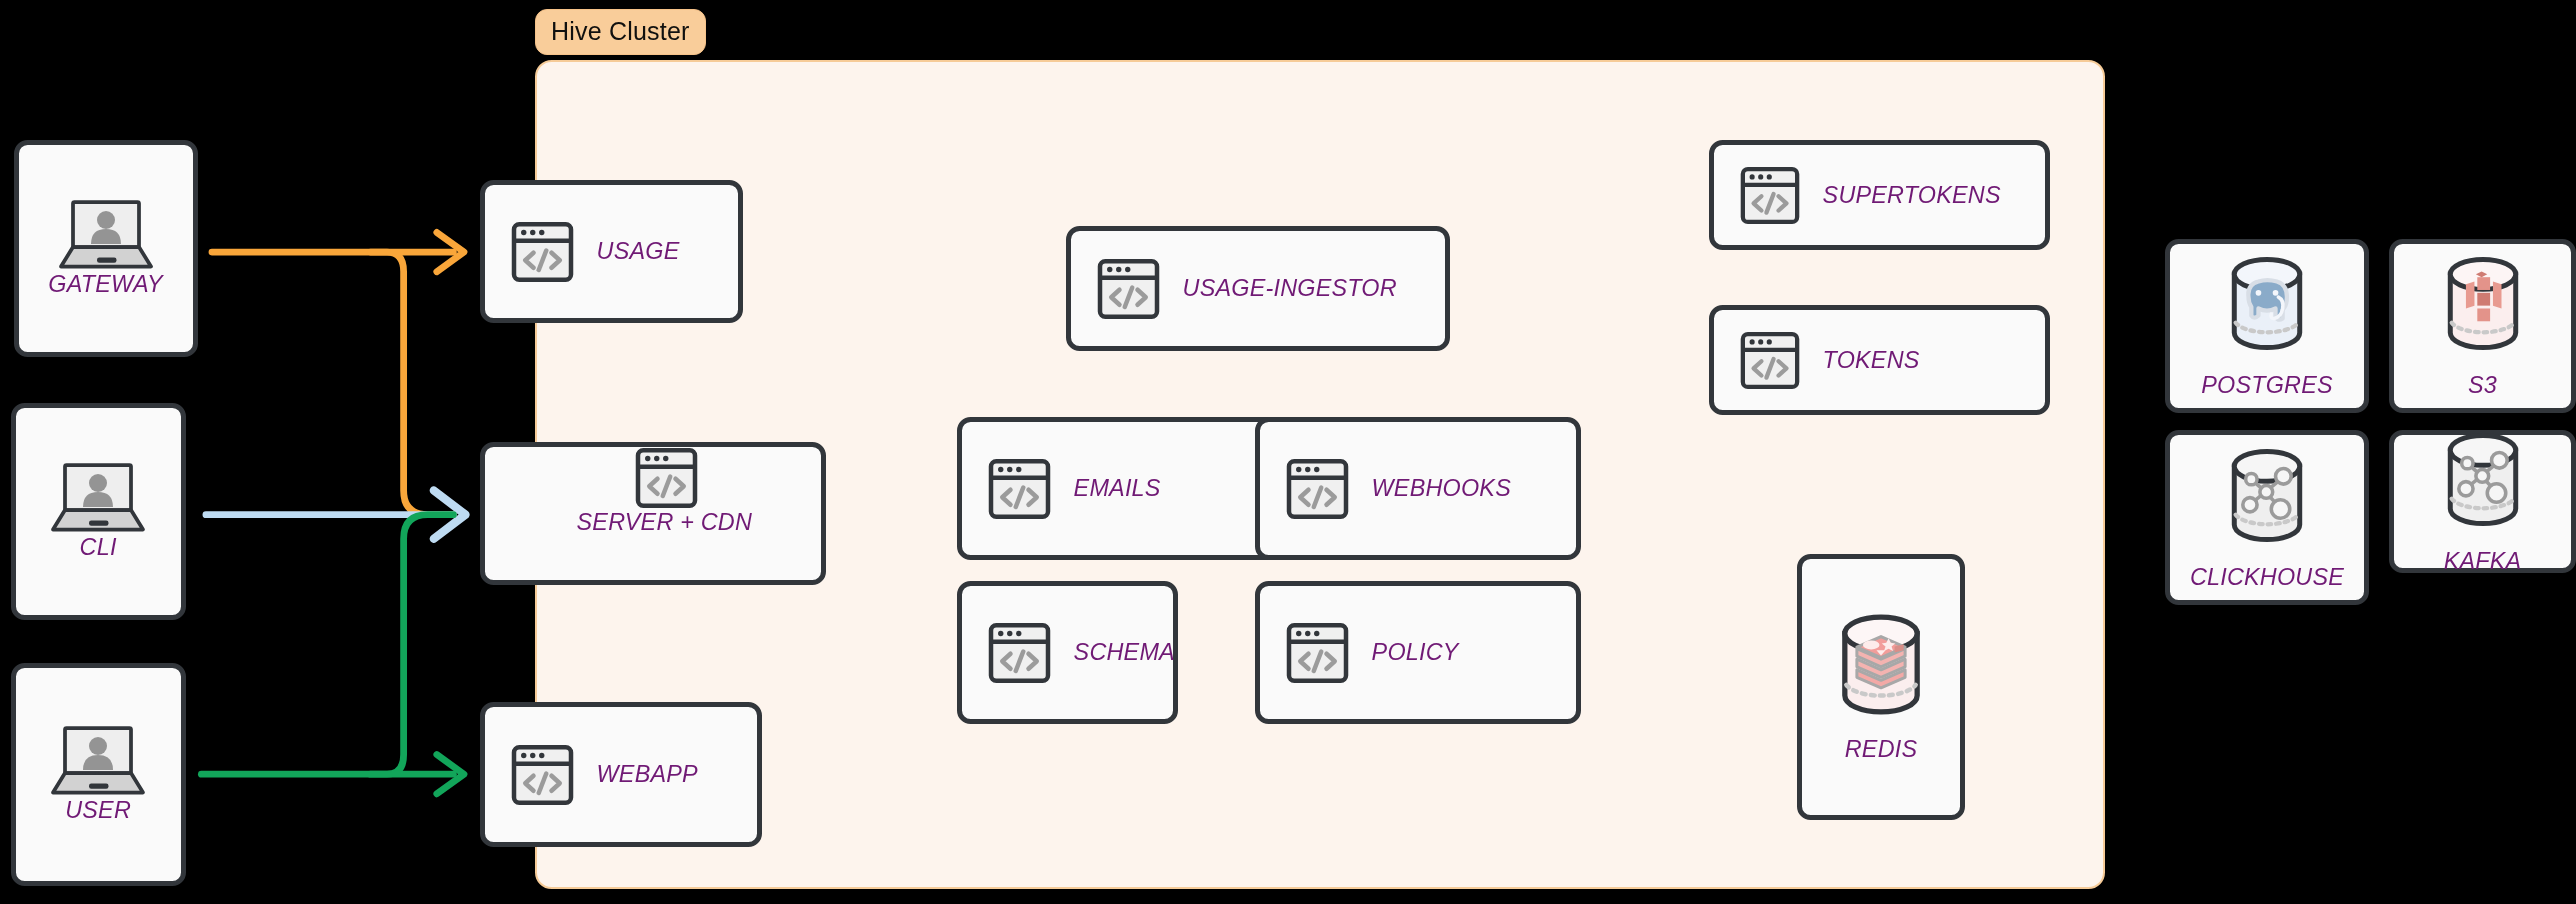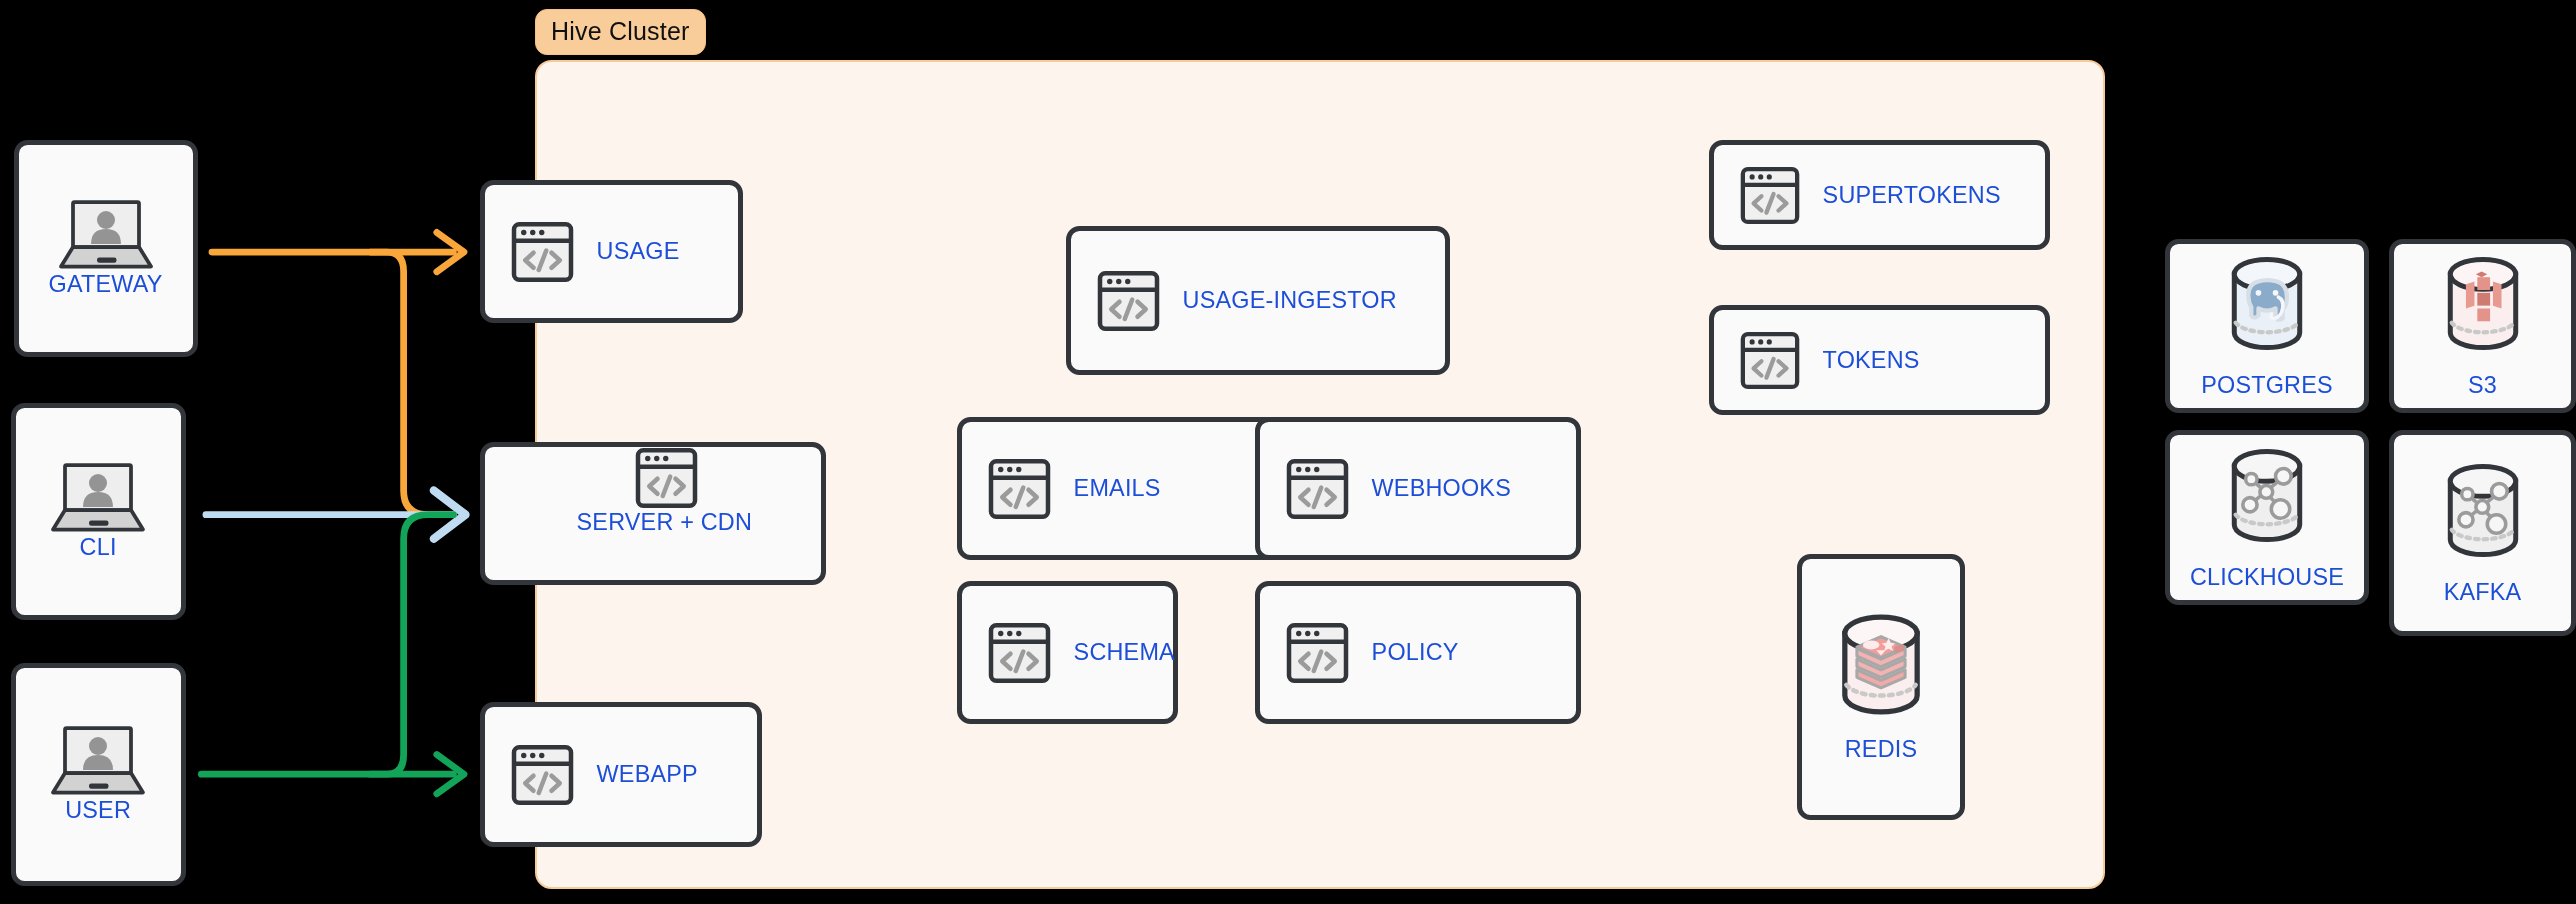--- a/index.html
+++ b/index.html
@@ -34,21 +34,22 @@
 
   
   .node{
     position:absolute;
     background:#fafafa;
     border:5.3px solid #32363b;
     border-radius:13.6px;
     z-index:4;
   }
   .node-label{
-    color:#1d4ed8;
+    font-style:italic;
+    color:#701a75;
     white-space:nowrap;
     letter-spacing:0.2px;
   }
 
   
   .svc{ display:flex; align-items:center; }
   .svc .ico{ flex:0 0 auto; margin-left:26px; }
   .svc .node-label{ margin-left:22.6px; font-size:23.4px; }
 
   
@@ -182,21 +183,21 @@
         <circle cx="29" cy="15" r="3.6" fill="#32363b"></circle>
         <circle cx="41" cy="15" r="3.6" fill="#32363b"></circle>
         <path d="M 30 42 L 19 52 L 30 62" fill="none" stroke="#9b9b9b" stroke-width="6" stroke-linecap="round" stroke-linejoin="round"></path>
         <path d="M 54 42 L 65 52 L 54 62" fill="none" stroke="#9b9b9b" stroke-width="6" stroke-linecap="round" stroke-linejoin="round"></path>
         <path d="M 47 39 L 37 65" fill="none" stroke="#9b9b9b" stroke-width="6" stroke-linecap="round"></path>
       </svg>
     </span>
     <span class="node-label">WEBAPP</span>
   </div>
 
-  <div class="node svc" style="left:1066px; top:226px; width:384px; height:149px;">
+  <div class="node svc" style="left:1066px; top:226px; width:384px; height:125px;">
     <span class="ico">
       <svg width="63" height="62" viewBox="0 0 84 82">
         <rect x="4" y="4" width="76" height="74" rx="7" fill="#f0f0f0" stroke="#32363b" stroke-width="6"></rect>
         <path d="M 4 26 L 80 26" stroke="#32363b" stroke-width="6"></path>
         <circle cx="17" cy="15" r="3.6" fill="#32363b"></circle>
         <circle cx="29" cy="15" r="3.6" fill="#32363b"></circle>
         <circle cx="41" cy="15" r="3.6" fill="#32363b"></circle>
         <path d="M 30 42 L 19 52 L 30 62" fill="none" stroke="#9b9b9b" stroke-width="6" stroke-linecap="round" stroke-linejoin="round"></path>
         <path d="M 54 42 L 65 52 L 54 62" fill="none" stroke="#9b9b9b" stroke-width="6" stroke-linecap="round" stroke-linejoin="round"></path>
         <path d="M 47 39 L 37 65" fill="none" stroke="#9b9b9b" stroke-width="6" stroke-linecap="round"></path>
@@ -370,21 +371,21 @@
         <circle cx="48" cy="48" r="8" fill="#f6f6f6" stroke="#9b9b9b" stroke-width="5"></circle>
         <circle cx="93" cy="44" r="11" fill="#f6f6f6" stroke="#9b9b9b" stroke-width="5"></circle>
         <circle cx="69" cy="66" r="9" fill="#f6f6f6" stroke="#9b9b9b" stroke-width="5"></circle>
         <circle cx="46" cy="84" r="10" fill="#f6f6f6" stroke="#9b9b9b" stroke-width="5"></circle>
         <circle cx="89" cy="90" r="13" fill="#f6f6f6" stroke="#9b9b9b" stroke-width="5"></circle>
       </svg>
     </span>
     <span class="node-label">CLICKHOUSE</span>
   </div>
 
-  <div class="node dbnode" style="left:2389px; top:430px; width:187px; height:206px;">
+  <div class="node dbnode" style="left:2389px; top:430px; width:187px; height:143px;">
     <span class="ico">
       <svg width="100" height="101" viewBox="0 0 140 142">
         <path d="M 24 30 L 24 112 A 46 21 0 0 0 116 112 L 116 30 Z" fill="#efefef" stroke="#32363b" stroke-width="7"></path>
         <ellipse cx="70" cy="30" rx="46" ry="21" fill="#f6f6f6" stroke="#32363b" stroke-width="7"></ellipse>
         <path d="M 26 98 A 46 19 0 0 0 114 98" fill="none" stroke="#c9c9c9" stroke-width="6" stroke-dasharray="5 7" stroke-linecap="round"></path>
         <g stroke="#9b9b9b" stroke-width="5" fill="none">
           <line x1="50" y1="50" x2="68" y2="66"></line>
           <line x1="68" y1="66" x2="92" y2="46"></line>
           <line x1="68" y1="66" x2="48" y2="82"></line>
           <line x1="68" y1="66" x2="88" y2="88"></line>

